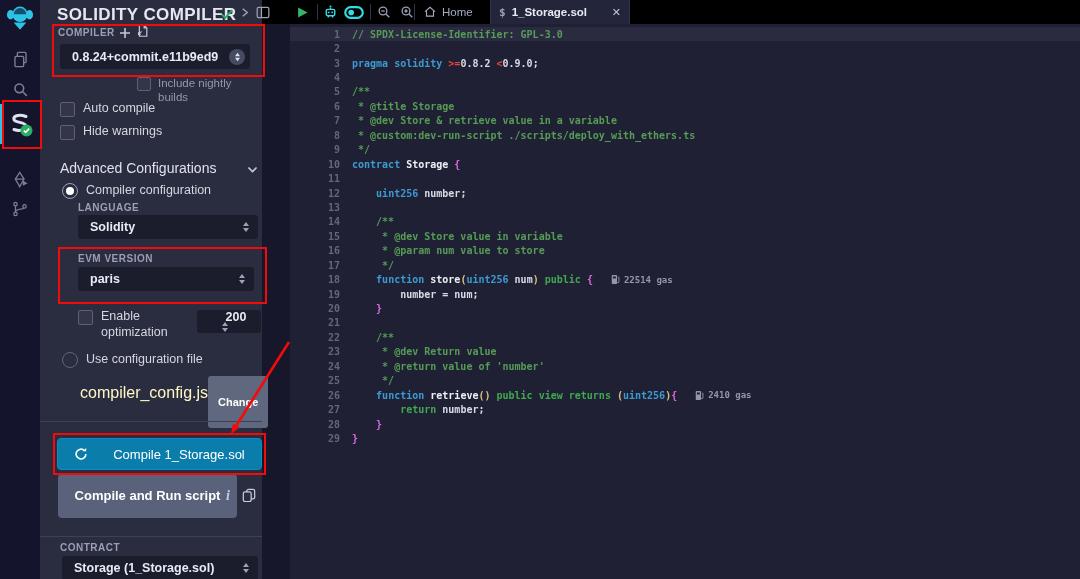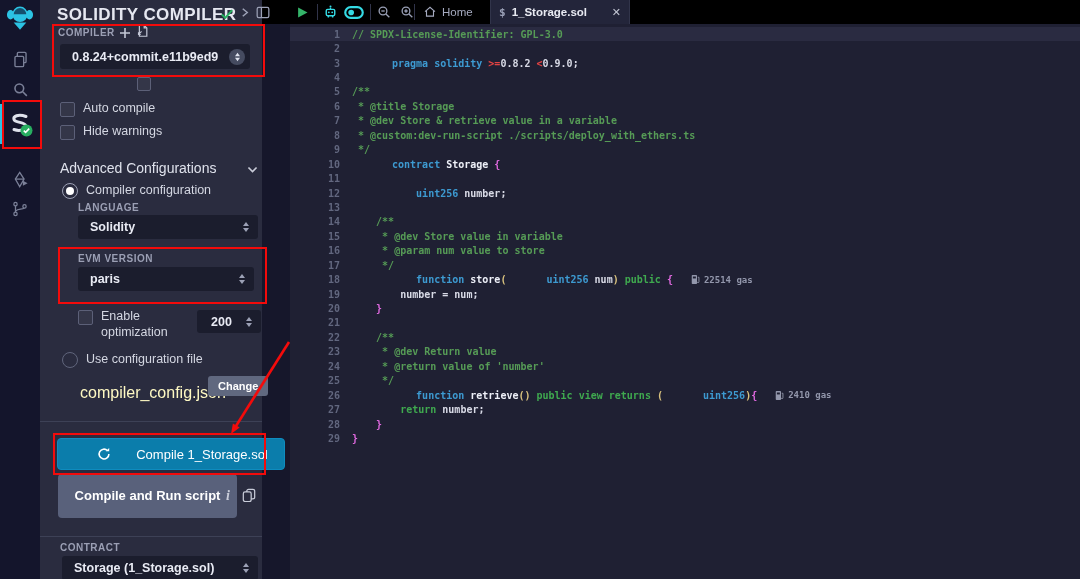--- a/index.html
+++ b/index.html
@@ -22,23 +22,23 @@
   .radio{width:14px;height:14px;border:1px solid #9da1b5;border-radius:50%;position:relative;flex:none;}
   .radio.on::after{content:"";position:absolute;inset:3px;border-radius:50%;background:#ffffff;}
   .radio.off{border-color:#60657c;}
   .lbl{font-size:12.5px;color:#d4d7e2;line-height:1.25;}
   .lbl.dim{font-size:11.5px;color:#9298ab;}
   .sel{position:absolute;background:#1b1d2d;border-radius:3px;display:flex;align-items:center;cursor:pointer;}
   .sel .txt{padding-left:12px;font-size:12.5px;font-weight:bold;color:#e9ebf4;flex:1;white-space:nowrap;overflow:hidden;}
   .sel .step{margin-right:8px;flex:none;display:flex;}
   .badge-circle{width:16px;height:16px;border-radius:50%;background:#454b60;display:flex;align-items:center;justify-content:center;margin-right:5px;flex:none;}
   .divider{position:absolute;left:0;width:222px;height:1px;background:#3d4156;}
-  .btn-primary{position:absolute;background:#0b7dab;border:1px solid #0e8cbf;border-radius:4px;color:#fff;display:flex;align-items:center;justify-content:center;gap:25px;font-size:13px;cursor:pointer;padding-left:23px;}
+  .btn-primary{position:absolute;background:#0b7dab;border:1px solid #0e8cbf;border-radius:4px;color:#fff;display:flex;align-items:center;justify-content:center;gap:25px;font-size:13px;cursor:pointer;}
   .btn-gray{position:absolute;background:#59617b;border-radius:4px;color:#fff;display:flex;align-items:center;justify-content:center;text-align:center;font-size:13px;font-weight:bold;line-height:1.35;cursor:pointer;padding:0 14px;}
-  .btn-sm{position:absolute;background:#60687f;border-radius:3px;color:#fff;font-size:11px;font-weight:bold;padding:4px 10px;cursor:pointer;}
+  .btn-sm{position:absolute;background:#60687f;border-radius:3px;color:#fff;font-size:11px;font-weight:bold;padding:20px 10px;cursor:pointer;}
   .cfgfile{font-size:16px;color:#fef9c3;}
   .adv-title{font-size:14px;color:#dfe2ec;}
   .info-i{font-family:"Liberation Serif",serif;font-style:italic;font-weight:bold;font-size:14px;color:#c9cdda;cursor:pointer;}
 
   
   .main{flex:1;display:flex;flex-direction:column;min-width:0;}
   .topbar{height:24px;background:#000000;flex:none;position:relative;}
   .tb{position:absolute;top:0;height:24px;display:flex;align-items:center;cursor:pointer;}
   .tbsep{position:absolute;top:4px;width:1px;height:16px;background:#31344a;}
   .home-lbl{font-size:11.5px;color:#a6abc0;margin-left:5px;}
@@ -49,21 +49,21 @@
 
   
   .editor{flex:1;display:flex;background:#1f2033;min-height:0;}
   .strip{width:28px;background:#16172b;flex:none;}
   .codearea{flex:1;padding-top:3px;font-family:"DejaVu Sans Mono",monospace;font-size:10px;font-weight:bold;overflow:hidden;cursor:text;}
   .cline{display:flex;align-items:center;height:14.45px;white-space:pre;}
   .cline.current{background:rgba(110,116,153,.14);}
   .ln{width:50px;text-align:right;color:#62677f;flex:none;}
   .code{padding-left:12px;}
   .tk-c{color:#569b56;}
-  .tk-k{color:#3d9ad1;margin-left:40px;}
+  .tk-k{color:#3d9ad1;}
   .tk-o{color:#e14343;}
   .tk-g{color:#3fa94f;}
   .tk-y{color:#d9c27e;}
   .tk-m{color:#e069e0;}
   .tk-w{color:#d8dae6;}
   .tk-b{color:#eef0f8;}
   .gas{display:inline-flex;align-items:center;gap:4px;margin-left:18px;color:#9397ac;font-size:9px;font-weight:bold;}
 
   
   .ann{position:absolute;border:2px solid #f30b0b;pointer-events:none;z-index:50;}
@@ -158,20 +158,21 @@
       <span class="txt">0.8.24+commit.e11b9ed9</span>
       <span class="badge-circle">
         <svg width="7" height="10" viewBox="0 0 8 12">
             <path d="M4 1l3 4H1z" fill="#dfe3ee"></path>
             <path d="M4 11L1 7h6z" fill="#dfe3ee"></path>
           </svg>
       </span>
     </div>
     <div class="row" style="left:97px;top:76px;gap:7px;">
       <span class="cb sm"></span>
+      <span class="lbl dim">Include nightly builds</span>
     </div>
 
     <div class="row" style="left:20px;top:101px;">
       <span class="cb"></span>
       <span class="lbl">Auto compile</span>
     </div>
     <div class="row" style="left:20px;top:124px;">
       <span class="cb"></span>
       <span class="lbl">Hide warnings</span>
     </div>
@@ -207,21 +208,21 @@
             <path d="M4 1l3 4H1z" fill="#9ca1b6"></path>
             <path d="M4 11L1 7h6z" fill="#9ca1b6"></path>
           </svg>
       </span>
     </div>
 
     <div class="row" style="left:38px;top:309px;width:110px;">
       <span class="cb"></span>
       <span class="lbl">Enable optimization</span>
     </div>
-    <div class="sel" style="left:157px;top:310px;width:64px;height:23px;">
+    <div class="sel" style="left:157px;top:310px;width:64px;height:23px;flex-direction:column;">
       <span class="txt" style="padding-left:14px;">200</span>
       <span class="step">
         <svg width="8" height="12" viewBox="0 0 8 12">
             <path d="M4 1l3 4H1z" fill="#9ca1b6"></path>
             <path d="M4 11L1 7h6z" fill="#9ca1b6"></path>
           </svg>
       </span>
     </div>
 
     <div class="row" style="left:22px;top:352px;">

